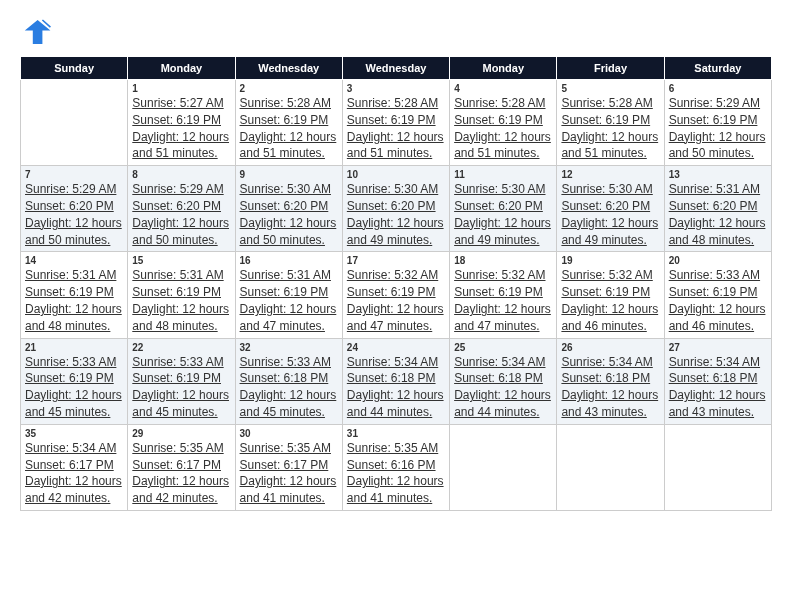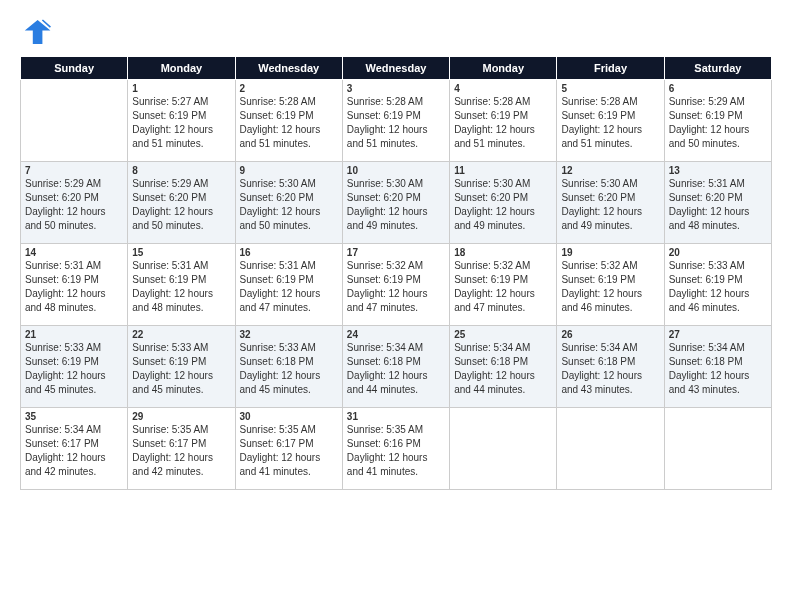--- a/index.html
+++ b/index.html
@@ -80,23 +80,24 @@
     .calendar td.empty {
       background: #f5f5f5;
     }
     .day-num {
       font-weight: bold;
       font-size: 10px;
       display: block;
       margin-bottom: 1px;
     }
     .day-info {
-      font-size: 10px;
+      font-size: 12px;
       line-height: 1.4;
       color: #333;
+      text-decoration: underline;
     }
     .week-row td {
       background: #fafafa;
     }
     .week-row:nth-child(odd) td {
       background: #fff;
     }
     .week-row:nth-child(even) td {
       background: #f0f4f8;
     }

